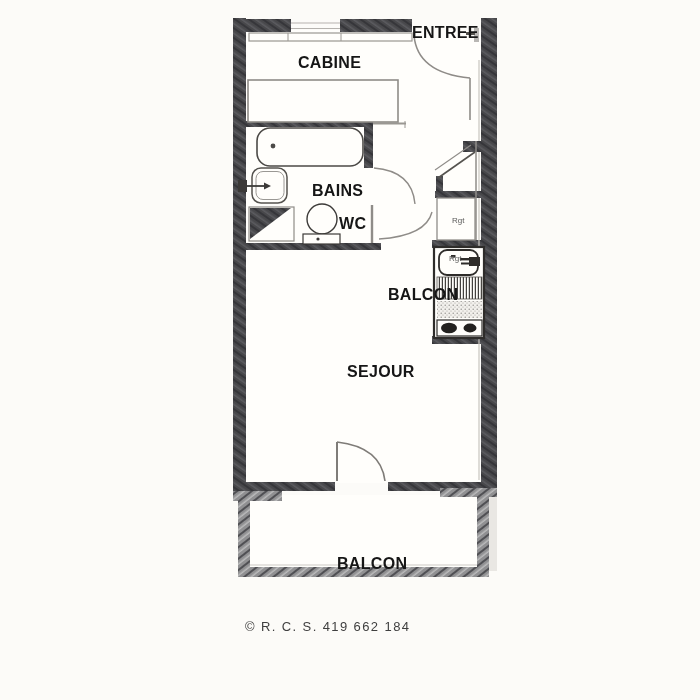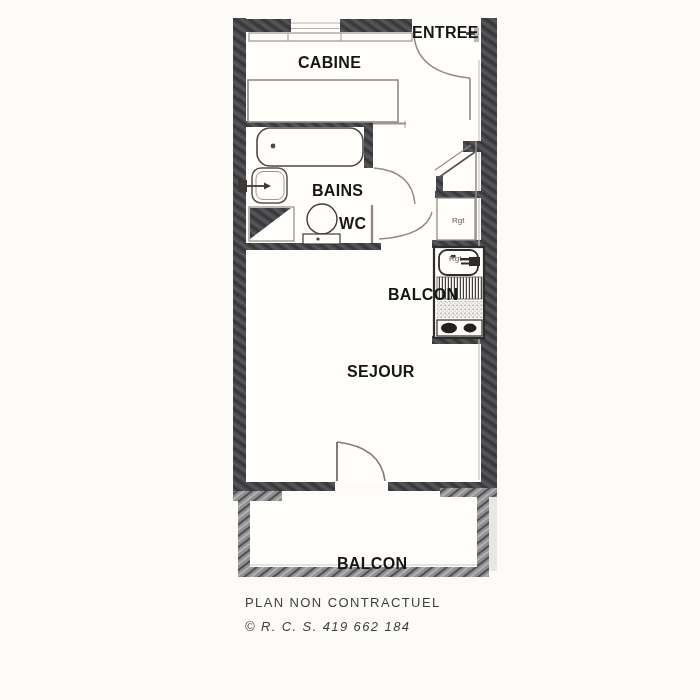--- a/index.html
+++ b/index.html
@@ -177,16 +177,15 @@
   <div class="lbl" style="left:412px;top:25px;">ENTREE</div>
   <div class="lbl" style="left:298px;top:55px;">CABINE</div>
   <div class="lbl" style="left:312px;top:183px;">BAINS</div>
   <div class="lbl" style="left:339px;top:189px;margin-top:27px;">WC</div>
   <div class="lbl small" style="left:452px;top:173px;">Rgt</div>
   <div class="lbl small" style="left:449px;top:211px;">Rgt</div>
   <div class="lbl" style="left:388px;top:287px;">BALCON</div>
   <div class="lbl" style="left:347px;top:364px;">SEJOUR</div>
   <div class="lbl" style="left:337px;top:532px;margin-top:24px;">BALCON</div>
 
-  <div class="footer-line" style="left:245px;top:596px;">PLAN NON CONTRACTUEL</div>
-  <div class="footer-line" style="left:245px;top:620px;font-style:italic;">© R. C. S. 419 662 184</div>
+  <div class="footer-line" style="left:245px;top:620px;">© R. C. S. 419 662 184</div>
 
 </div>
 
 </body></html>

